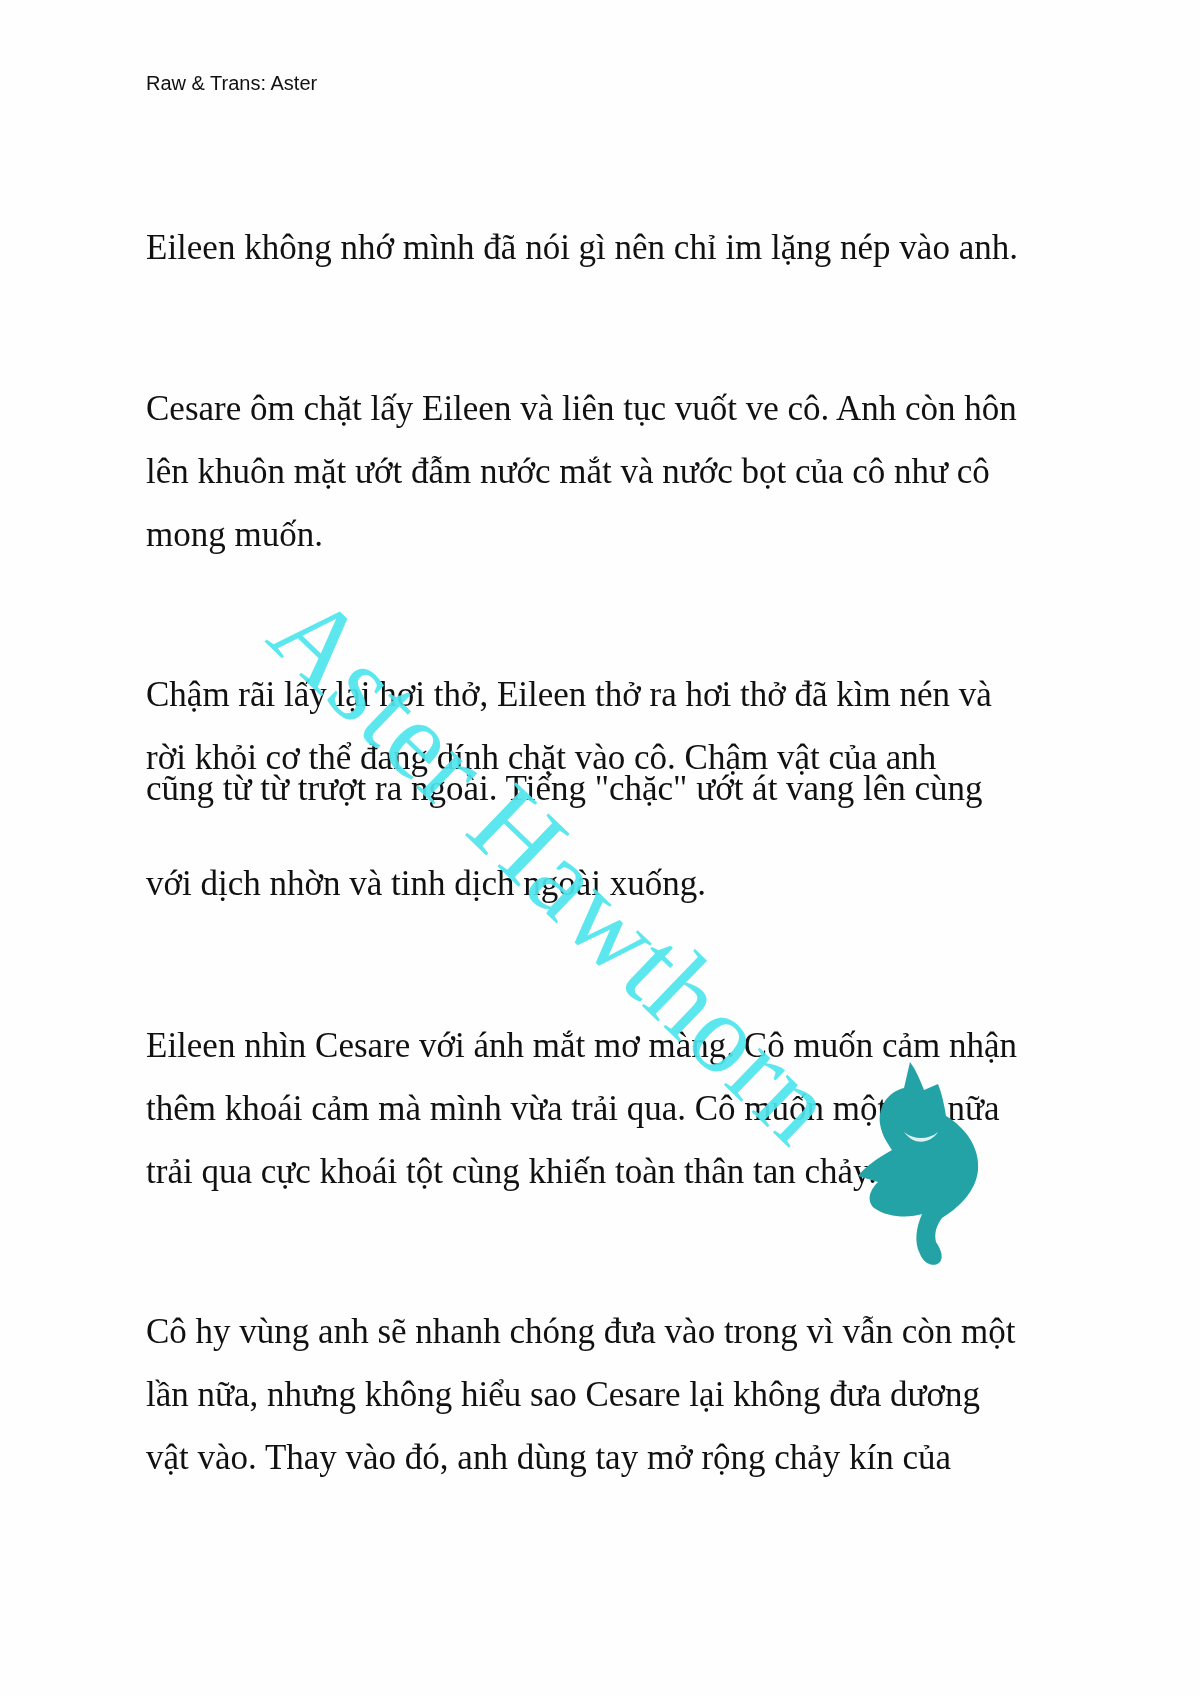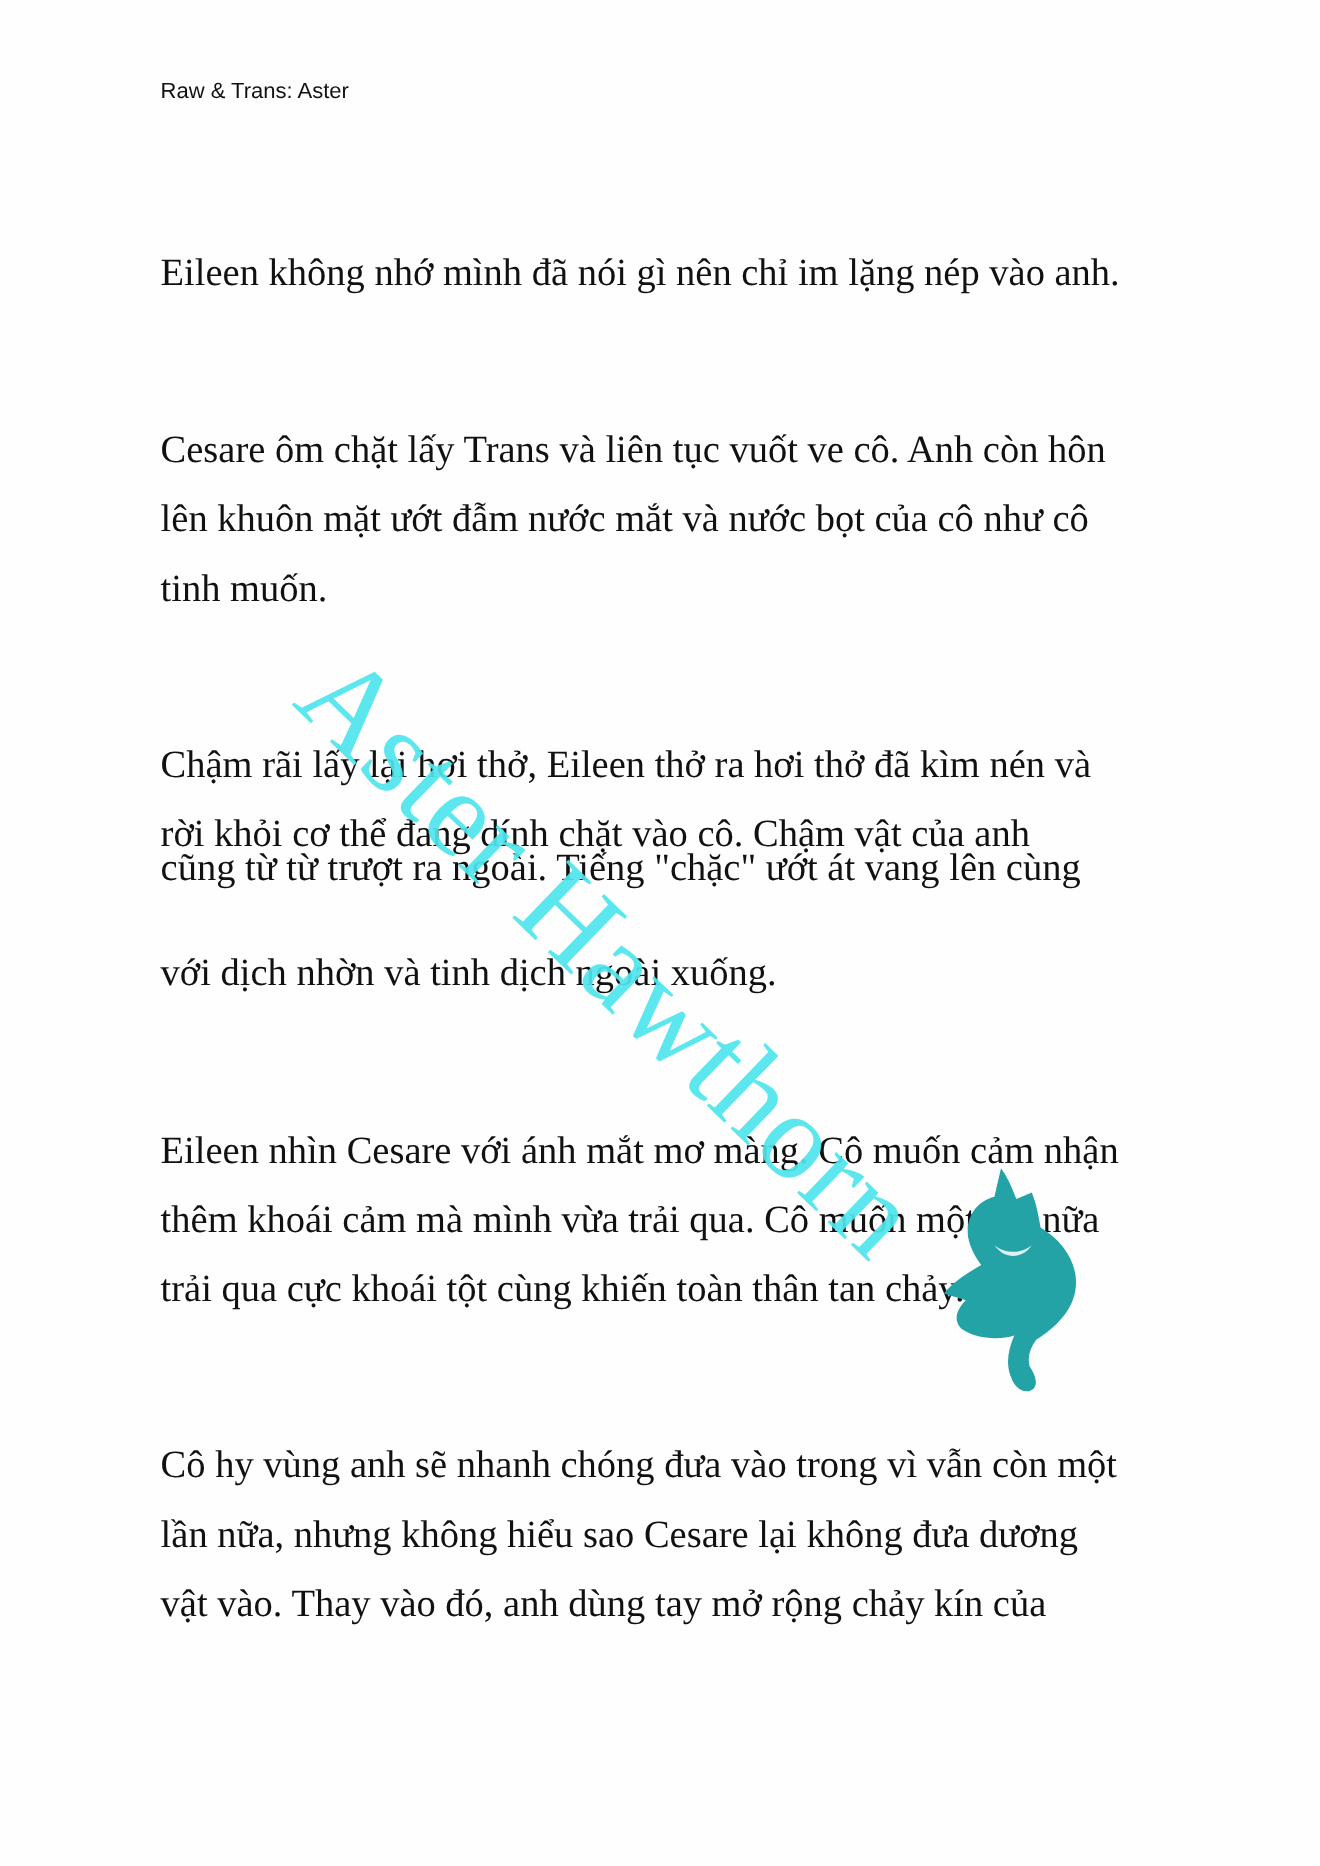--- a/index.html
+++ b/index.html
@@ -73,23 +73,23 @@
 
   <div class="header">Raw &amp; Trans: Aster</div>
 
   <div class="body-text">
 
     <div>
       <div class="line" style="top:228px">Eileen không nhớ mình đã nói gì nên chỉ im lặng nép vào anh.</div>
     </div>
 
     <div>
-      <div class="line" style="top:389px">Cesare ôm chặt lấy Trans và liên tục vuốt ve cô. Anh còn hôn</div>
+      <div class="line" style="top:389px">Cesare ôm chặt lấy Eileen và liên tục vuốt ve cô. Anh còn hôn</div>
       <div class="line" style="top:452px">lên khuôn mặt ướt đẫm nước mắt và nước bọt của cô như cô</div>
-      <div class="line" style="top:515px">tinh muốn.</div>
+      <div class="line" style="top:515px">mong muốn.</div>
     </div>
 
     <div>
       <div class="line" style="top:675px">Chậm rãi lấy lại hơi thở, Eileen thở ra hơi thở đã kìm nén và</div>
       <div class="line" style="top:738px">rời khỏi cơ thể đang dính chặt vào cô. Chậm vật của anh</div>
       <div class="line" style="top:769px">cũng từ từ trượt ra ngoài. Tiếng "chặc" ướt át vang lên cùng</div>
       <div class="line" style="top:864px">với dịch nhờn và tinh dịch ngoài xuống.</div>
     </div>
 
     <div>

